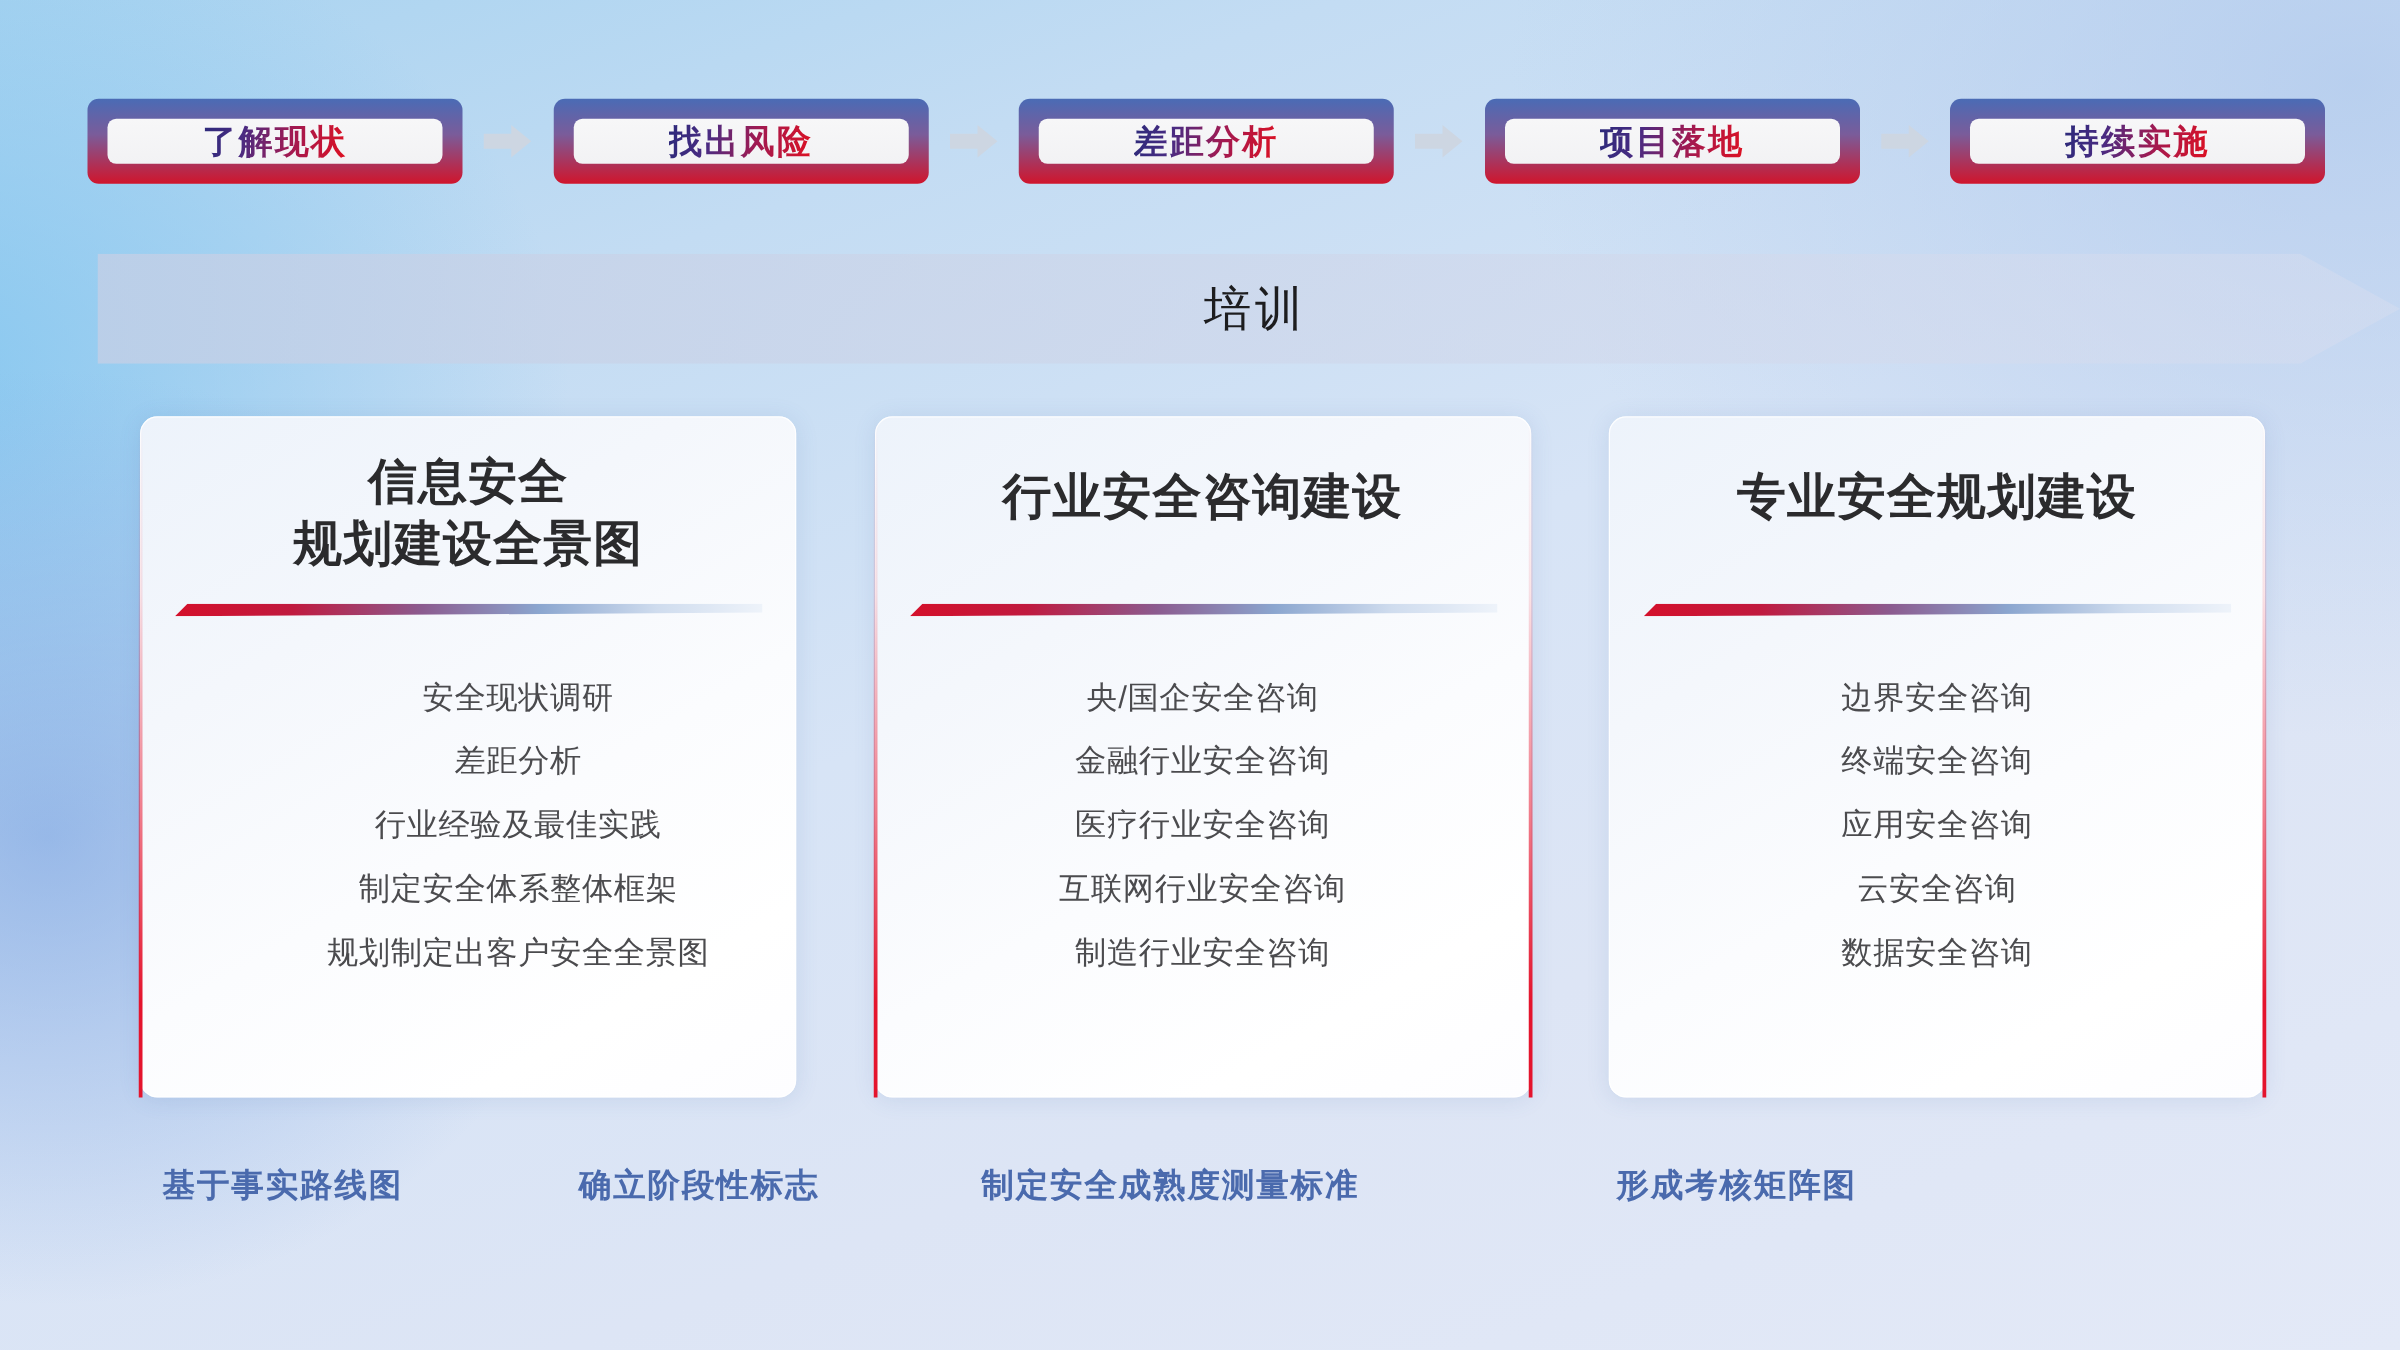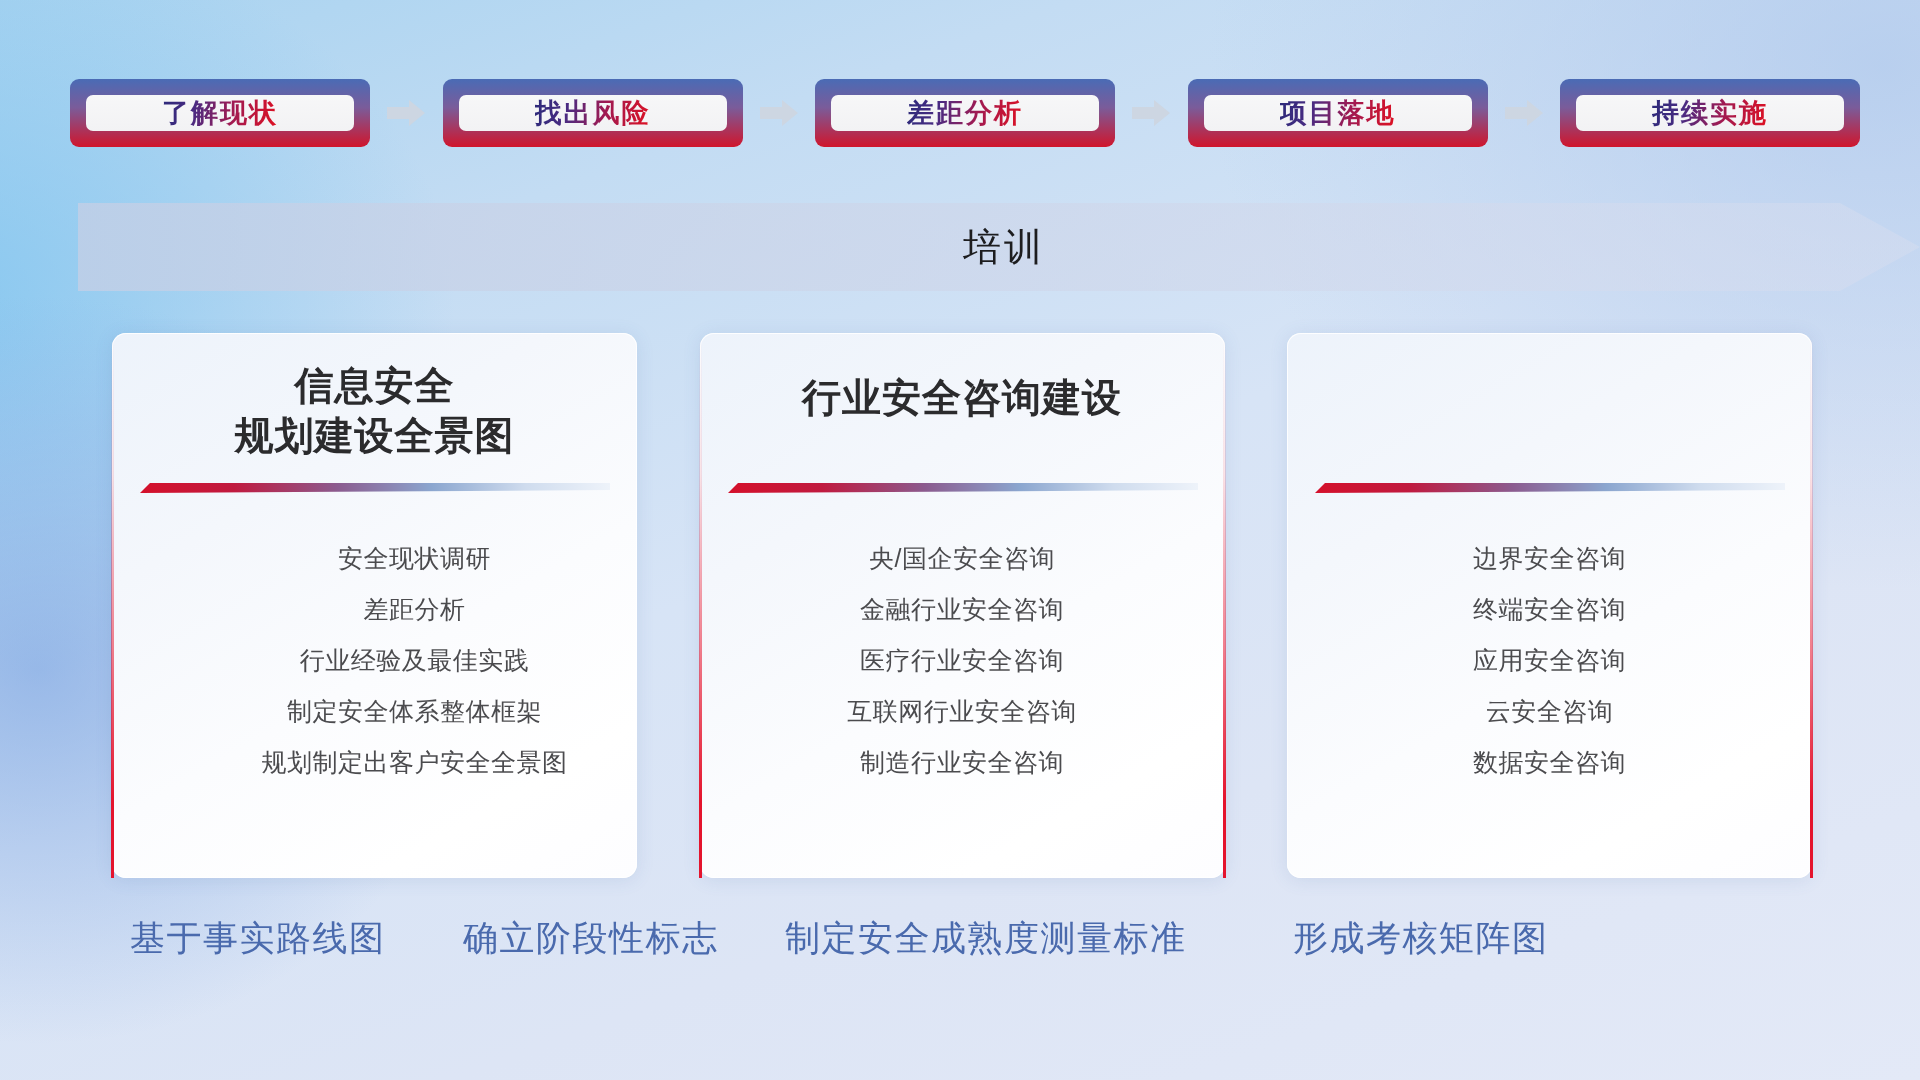--- a/index.html
+++ b/index.html
@@ -176,23 +176,23 @@
   
   #footers {
     position: absolute;
     left: 0;
     top: 915px;
     width: 1920px;
     height: 46px;
   }
   .footer-label {
     position: absolute;
-    top: 0;
-    font-size: 35px;
-    font-weight: 400;
+    top: 16px;
+    font-size: 26px;
+    font-weight: 700;
     color: #4a6aad;
     letter-spacing: 1.5px;
     white-space: nowrap;
   }
 </style>
 </head>
 <body>
 
 <div id="stage">
 
@@ -330,20 +330,23 @@
           <div class="li">互联网行业安全咨询</div>
           <div class="li">制造行业安全咨询</div>
         </div>
       </div>
       <div class="edge left"></div>
       <div class="edge right"></div>
     </div>
 
     <div class="card-wrap">
       <div class="card">
+        <div class="card-title">
+          <div>专业安全规划建设</div>
+        </div>
         <div class="divider" style="top:150px;">
           <svg width="470" height="10" viewBox="0 0 470 10" preserveAspectRatio="none">
             <defs>
               <linearGradient id="divGrad3" x1="0" y1="0" x2="1" y2="0">
                 <stop offset="0%" stop-color="#d4102b"></stop>
                 <stop offset="20%" stop-color="#c01a3f"></stop>
                 <stop offset="42%" stop-color="#8b5b8f"></stop>
                 <stop offset="62%" stop-color="#8ba6cf"></stop>
                 <stop offset="82%" stop-color="#cfdcee"></stop>
                 <stop offset="100%" stop-color="#eef3fa"></stop>

